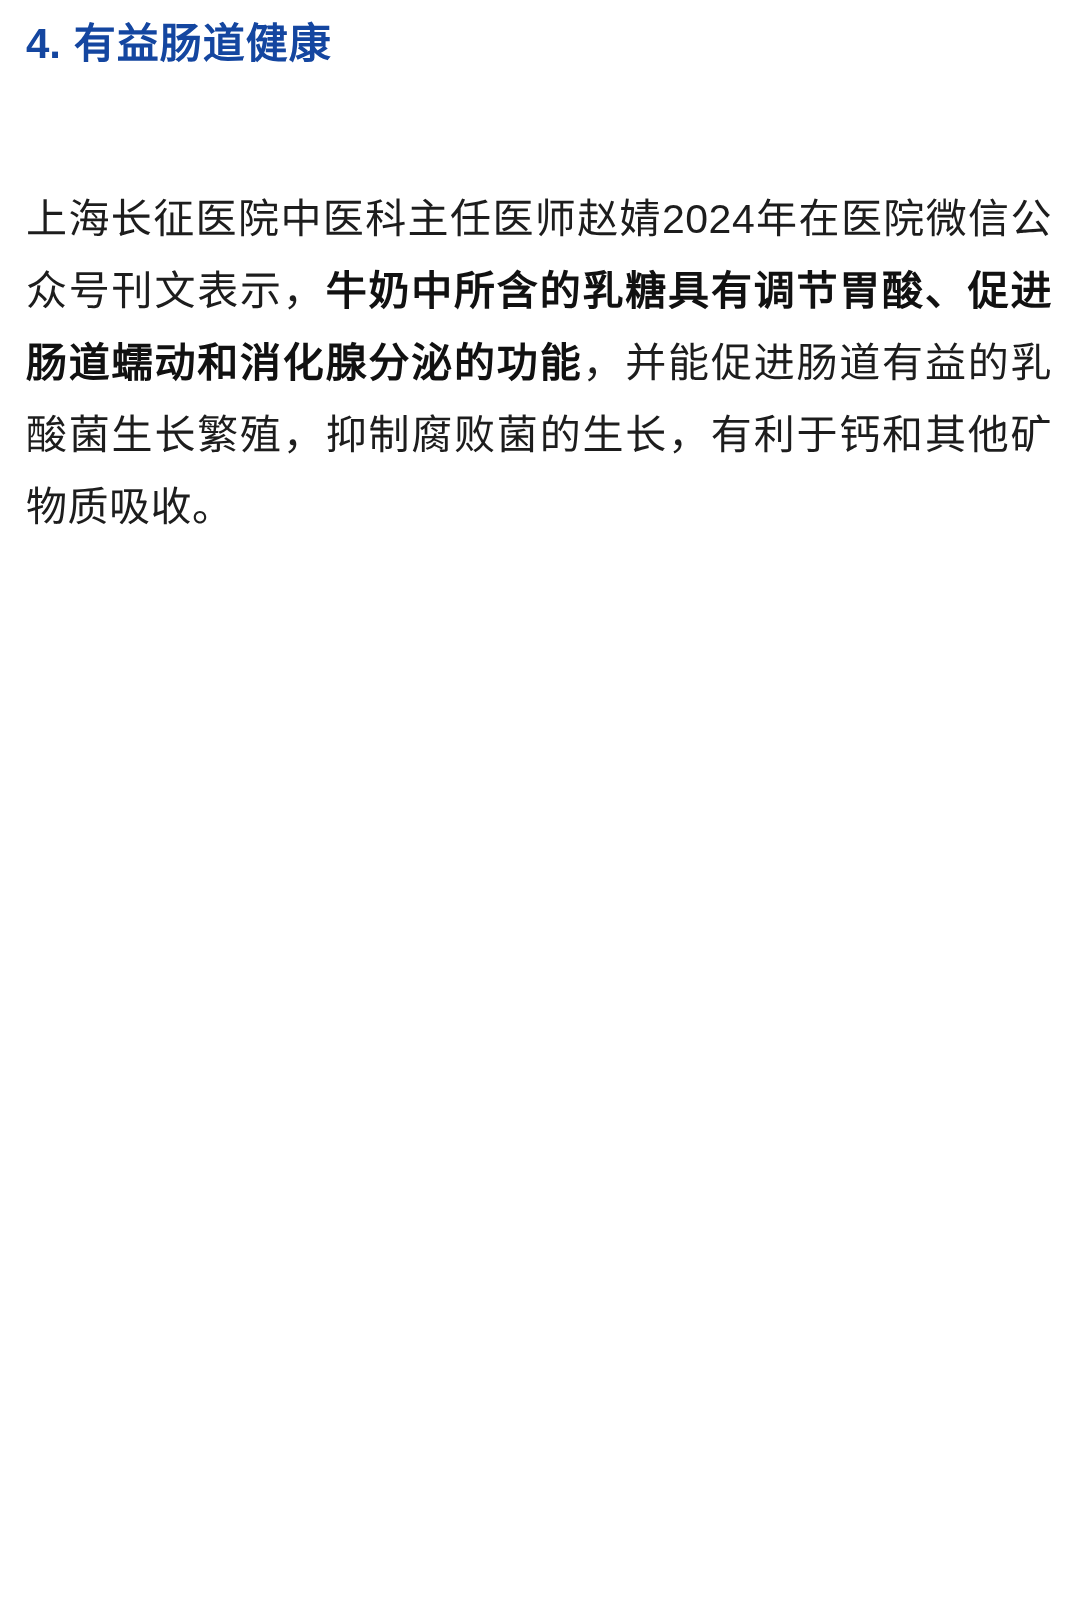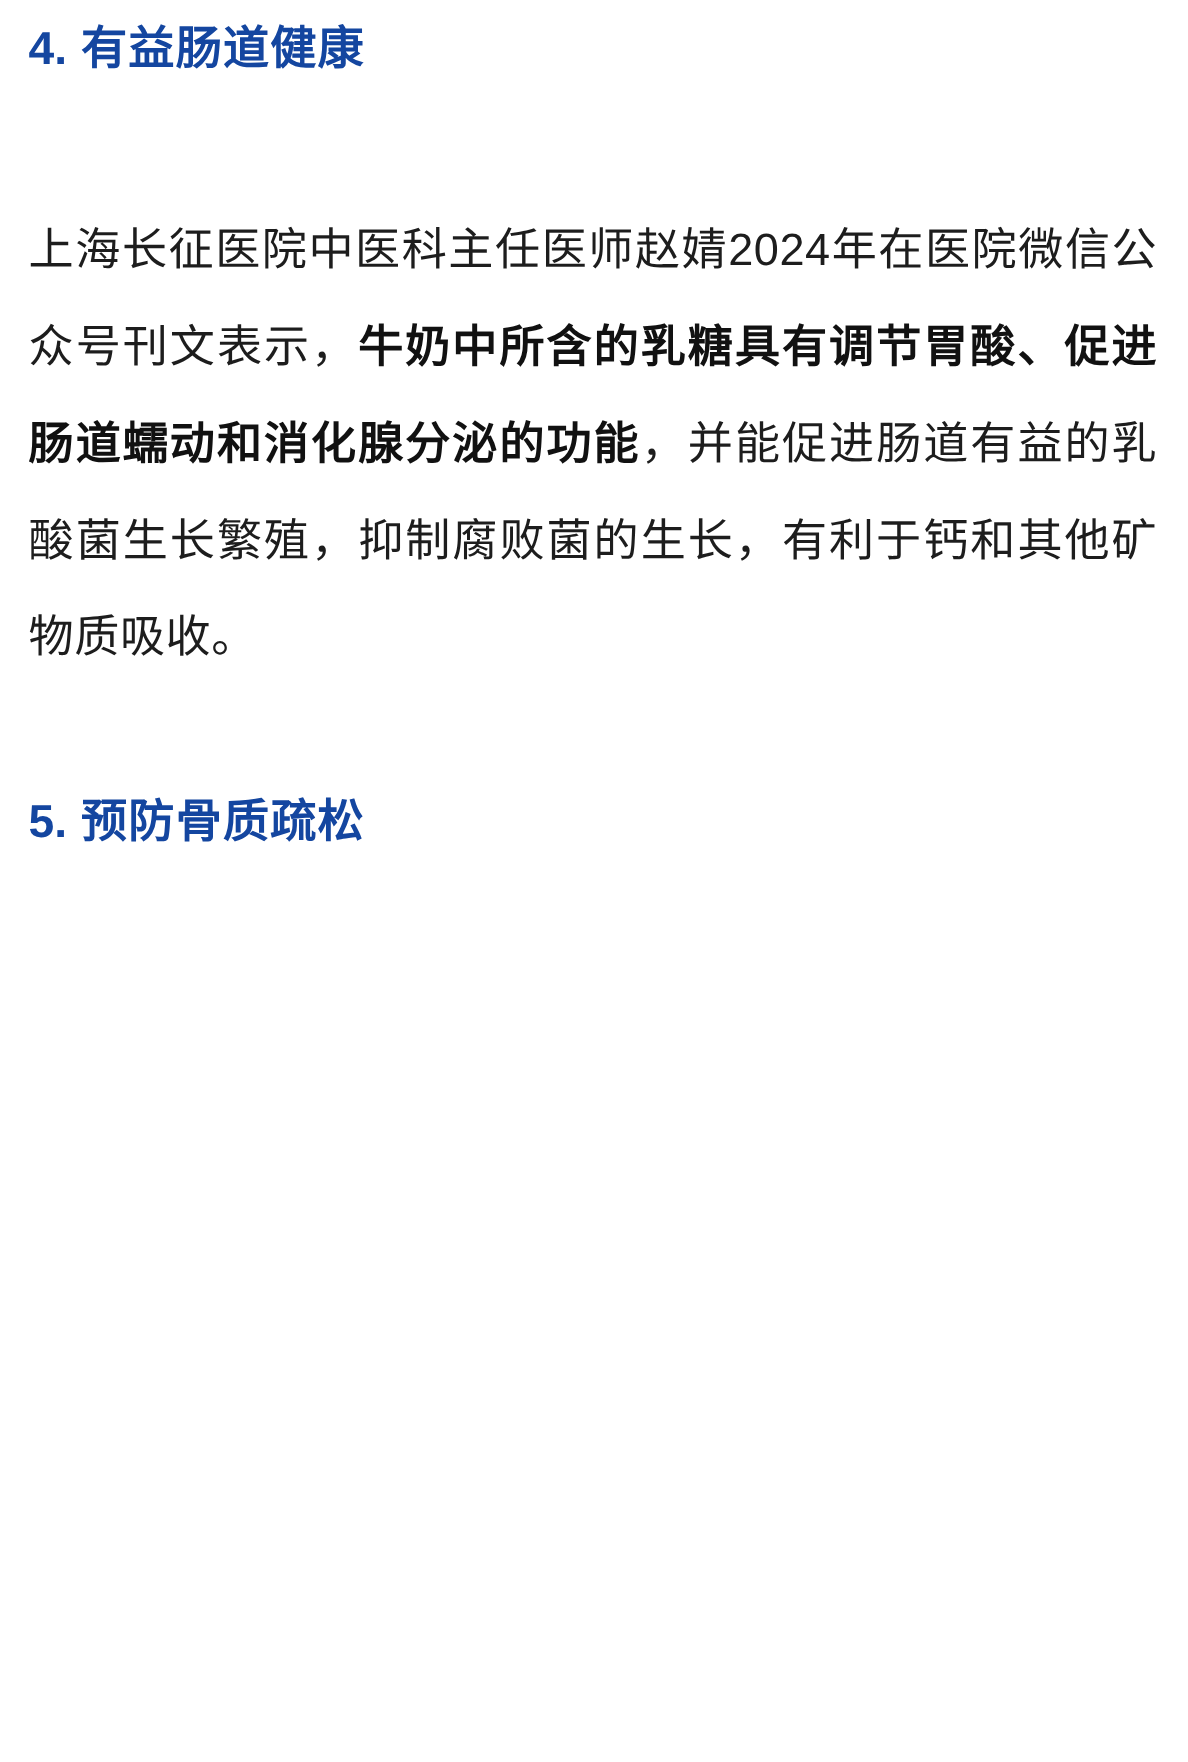--- a/index.html
+++ b/index.html
@@ -30,21 +30,21 @@
   }
   .heading .num {
     letter-spacing: 0px;
   }
   .gap-after-heading-1 { height: 112px; }
   .gap-between-sections { height: 98px; }
   .gap-after-heading-2 { height: 116px; }
 
   .para {
     font-size: 41px;
-    line-height: 88px;
+    line-height: 72px;
     letter-spacing: 0.5px;
     text-align: justify;
     text-justify: inter-ideograph;
     margin: 0;
     color: #1d1d1d;
   }
   .para.loose {
     line-height: 101px;
   }
   .bold {
@@ -64,21 +64,17 @@
   </h2>
 
   <div class="gap-after-heading-1"></div>
 
   <p class="para">
     <span class="seg">上海长征医院中医科主任医师赵婧2024年在医院微信公众号刊文表示，</span><span class="seg bold">牛奶中所含的乳糖具有调节胃酸、促进肠道蠕动和消化腺分泌的功能</span><span class="seg">，并能促进肠道有益的乳酸菌生长繁殖，抑制腐败菌的生长，有利于钙和其他矿物质吸收。</span>
   </p>
 
   <div class="gap-between-sections"></div>
 
-  <h2 class="heading">
-    <span class="num">5.</span>
-    <span>预防骨质疏松</span>
-  </h2>
 
   <div class="gap-after-heading-2"></div>
 
 
 </div>
 
 </body></html>

